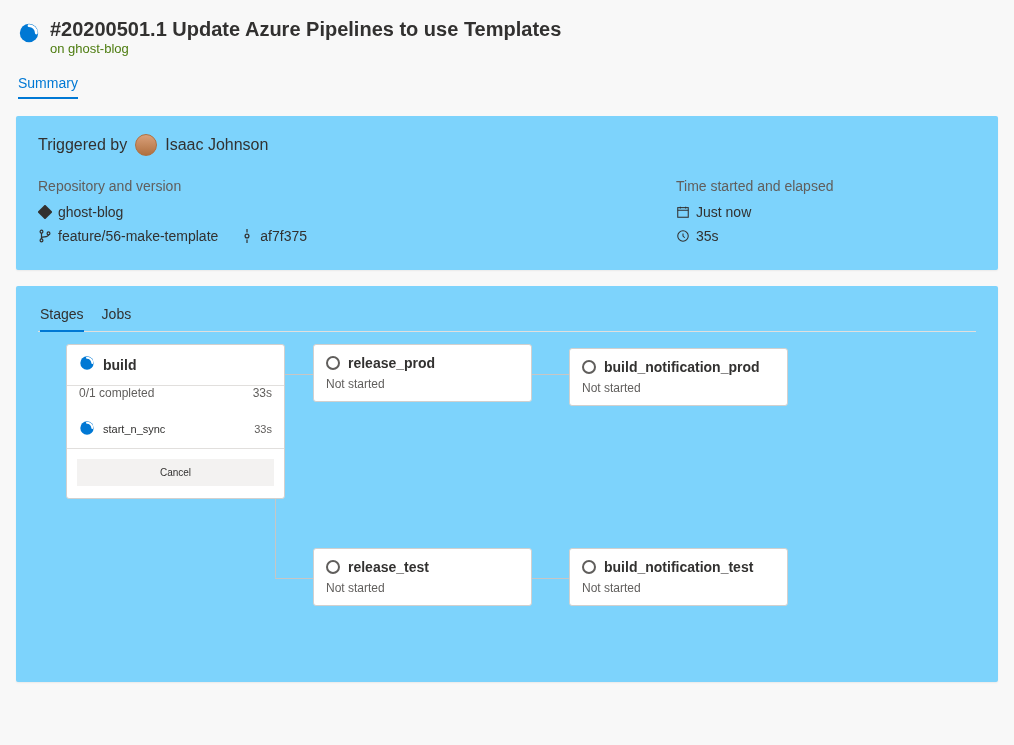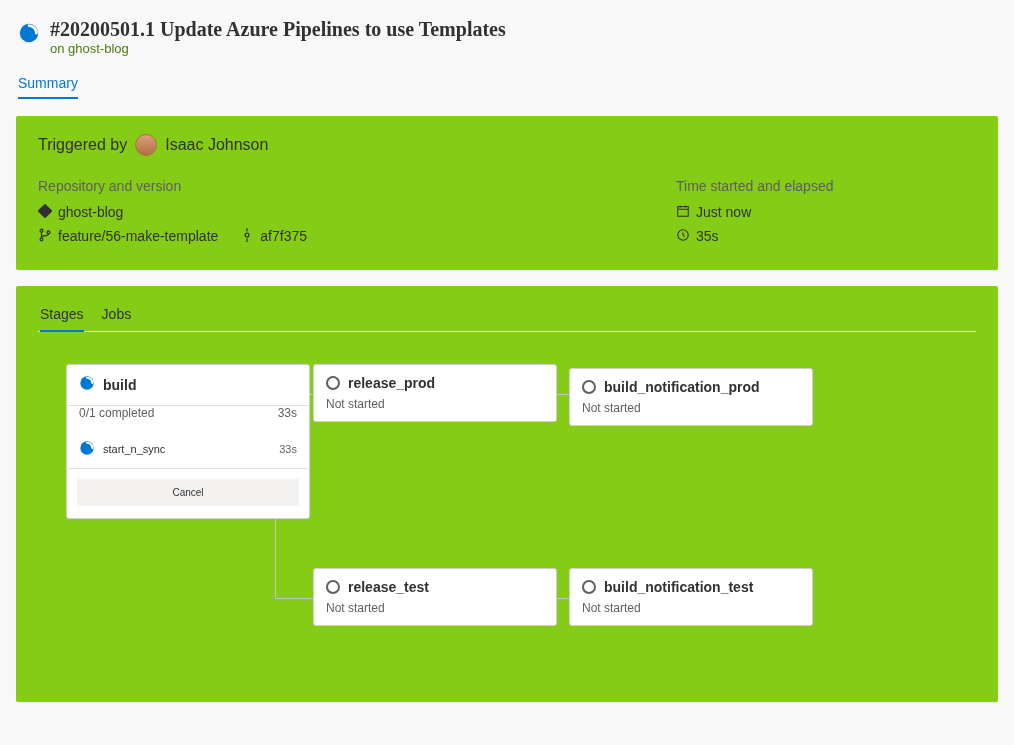--- a/index.html
+++ b/index.html
@@ -1,45 +1,45 @@
 <!DOCTYPE html>
 <html><head>
 <meta charset="utf-8">
 <style>
   * { box-sizing: border-box; margin: 0; padding: 0; font-family: "Segoe UI", -apple-system, BlinkMacSystemFont, sans-serif; }
   body { background: #f8f8f8; color: #323130; width: 1014px; height: 745px; overflow: hidden; }
 
   .header-row { display: flex; align-items: flex-start; padding: 18px 18px 0 18px; gap: 10px; }
   .run-icon { width: 22px; height: 22px; margin-top: 4px; flex: none; }
   .header-titles { display: flex; flex-direction: column; }
-  .run-title { font-size: 20px; font-weight: 600; color: #323130; font-family: Liberation Serif, serif; }
+  .run-title { font-size: 20px; font-weight: 600; color: #323130; }
   .run-sub { font-size: 13px; color: #4d7c0f; margin-top: 0; }
 
   .main-tabs { padding: 0 18px; margin-top: 13px; border-bottom: 1px solid transparent; }
   .main-tab { display: inline-block; font-size: 14px; color: #605e5c; padding: 6px 0; margin-right: 20px; cursor: pointer; }
   .main-tab.active { color: #0078d4; border-bottom: 2px solid #0078d4; font-weight: 400; }
 
-  .card { background: #84cc16; margin: 16px; border-radius: 2px; box-shadow: 0 1px 2px rgba(0,0,0,0.06); padding: 18px 22px; }
+  .card { background: #7dd3fc; margin: 16px; border-radius: 2px; box-shadow: 0 1px 2px rgba(0,0,0,0.06); padding: 18px 22px; }
 
   .triggered { display: flex; align-items: center; gap: 8px; font-size: 16px; margin-bottom: 22px; }
   .avatar { width: 22px; height: 22px; border-radius: 50%; background: linear-gradient(#d9a07a, #b07040); border: 1px solid #b07040; display: inline-block; }
 
   .meta-cols { display: flex; gap: 16px; }
   .meta-col { flex: 1; }
   .meta-col.narrow { flex: 0 0 300px; }
   .meta-head { font-size: 14px; color: #605e5c; margin-bottom: 10px; }
-  .meta-row { font-size: 14px; color: #323130; margin-bottom: 8px; display: flex; align-items: flex-start; gap: 6px; }
+  .meta-row { font-size: 14px; color: #323130; margin-bottom: 8px; display: flex; align-items: center; gap: 6px; }
   .meta-row .mini-icon svg { display: block; }
 
-  .inner-tabs { display: flex; gap: 18px; padding: 0 0 0 2px; border-bottom: 1px solid #e1dfdd; margin-bottom: 32px; }
+  .inner-tabs { display: flex; gap: 18px; padding: 0 0 0 2px; border-bottom: 1px solid #e1dfdd; margin-bottom: 12px; }
   .inner-tab { font-size: 14px; padding: 8px 0; cursor: pointer; color: #323130; }
   .inner-tab.active { border-bottom: 2px solid #0078d4; margin-bottom: -1px; font-weight: 400; }
 
   .stages-canvas { position: relative; height: 320px; margin-left: 14px; }
-  .stage-card { position: absolute; width: 244px; border: 1px solid #d2d0ce; border-radius: 3px; background: #fff; cursor: pointer; }
+  .stage-card { position: absolute; width: 219px; border: 1px solid #d2d0ce; border-radius: 3px; background: #fff; cursor: pointer; }
   .stage-head { display: flex; align-items: center; gap: 8px; padding: 10px 12px 6px 12px; }
   .stage-name { font-size: 14px; font-weight: 600; }
   .stage-sub { font-size: 12px; color: #605e5c; padding: 0 12px 10px 12px; display: flex; justify-content: space-between; }
   .emptycircle { width: 14px; height: 14px; border: 2px solid #605e5c; border-radius: 50%; flex: none; }
 
   .stage-card.running .stage-head { border-bottom: 1px solid #e1dfdd; padding-bottom: 10px; }
   .job-row { display: flex; align-items: center; gap: 8px; padding: 10px 12px; font-size: 11px; border-bottom: 1px solid #e1dfdd; }
   .job-row .time { margin-left: auto; color: #605e5c; }
   .cancel-btn { margin: 10px 10px 12px 10px; display: block; width: calc(100% - 20px); text-align: center; background: #f3f2f1; border: none; padding: 8px 0; font-size: 10px; cursor: pointer; color: #323130; }
 

